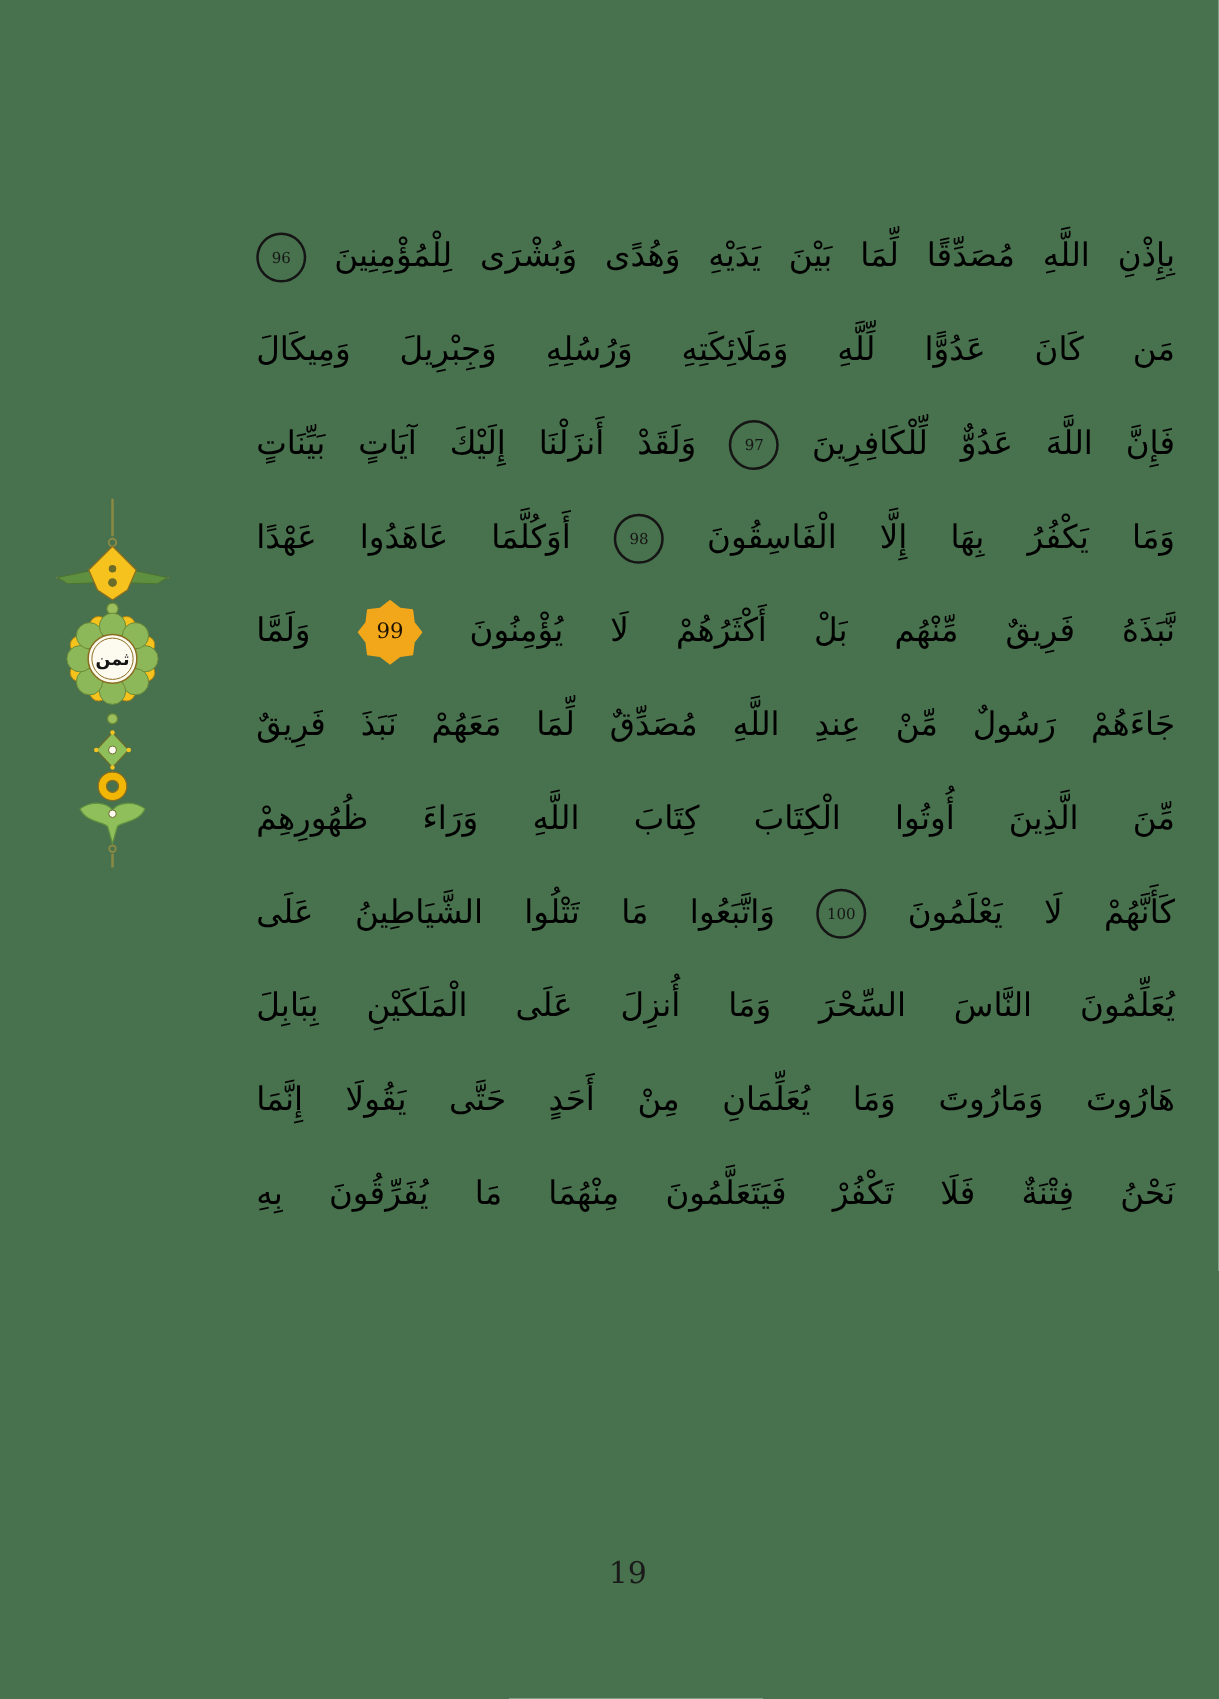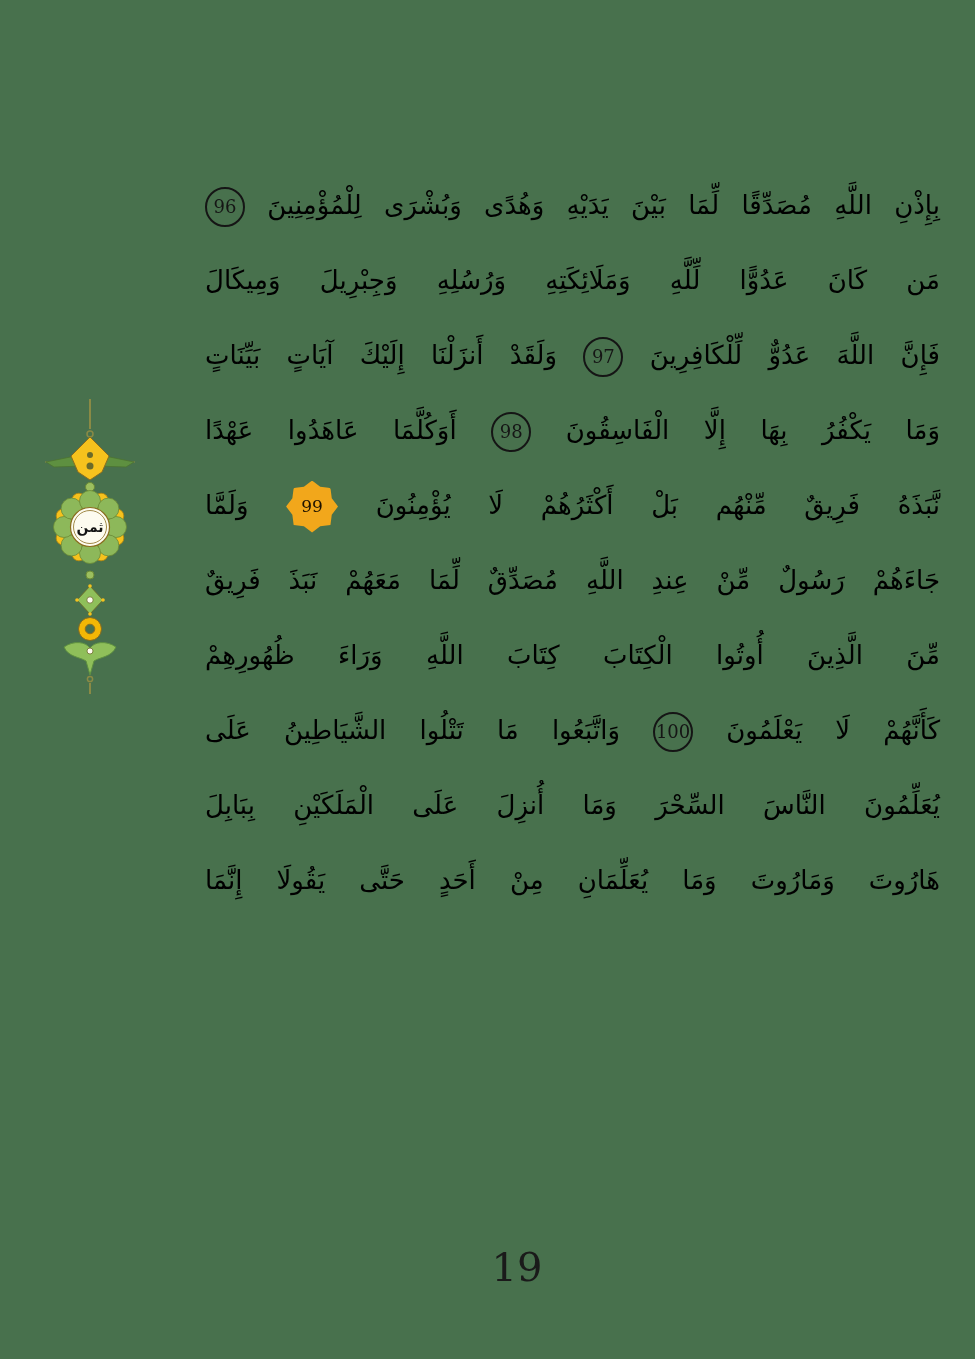--- a/index.html
+++ b/index.html
@@ -31,21 +31,21 @@
   .marker {
     display: inline-flex;
     align-items: center;
     justify-content: center;
     width: 40px;
     height: 40px;
     box-sizing: border-box;
     border: 2.5px solid #151515;
     border-radius: 50%;
     font-family: "DejaVu Serif", serif;
-    font-size: 18px;
+    font-size: 12px;
     line-height: 1;
     color: #151515;
     vertical-align: middle;
     background: transparent;
   }
   .marker.gold {
     width: 52px;
     height: 52px;
     border: none;
     background: #F2A71B;
@@ -57,23 +57,23 @@
       50% 100%, 34.3% 87.9%, 14.6% 85.4%, 12.1% 65.7%,
       0% 50%, 12.1% 34.3%, 14.6% 14.6%, 34.3% 12.1%,
       50% 0%, 65.7% 12.1%, 85.4% 14.6%, 87.9% 34.3%
     );
   }
   .page-number {
     position: absolute;
     top: 1244px;
     left: 487px;
     width: 60px;
-    text-align: center;
+    text-align: left;
     font-family: "DejaVu Serif", serif;
-    font-size: 40px;
+    font-size: 24px;
     color: #1a1a1a;
   }
   .ornament {
     position: absolute;
     left: 40px;
     top: 395px;
   }
   .thumn-label {
     font-family: "DejaVu Sans", sans-serif;
     font-size: 14px;
@@ -148,17 +148,18 @@
       <div class="line"><span class="ayah-text">بِإِذْنِ اللَّهِ مُصَدِّقًا لِّمَا بَيْنَ يَدَيْهِ وَهُدًى وَبُشْرَى لِلْمُؤْمِنِينَ</span> <span class="marker">96</span></div>
       <div class="line"><span class="ayah-text">مَن كَانَ عَدُوًّا لِّلَّهِ وَمَلَائِكَتِهِ وَرُسُلِهِ وَجِبْرِيلَ وَمِيكَالَ</span></div>
       <div class="line"><span class="ayah-text">فَإِنَّ اللَّهَ عَدُوٌّ لِّلْكَافِرِينَ</span> <span class="marker">97</span> <span class="ayah-text">وَلَقَدْ أَنزَلْنَا إِلَيْكَ آيَاتٍ بَيِّنَاتٍ</span></div>
       <div class="line"><span class="ayah-text">وَمَا يَكْفُرُ بِهَا إِلَّا الْفَاسِقُونَ</span> <span class="marker">98</span> <span class="ayah-text">أَوَكُلَّمَا عَاهَدُوا عَهْدًا</span></div>
       <div class="line"><span class="ayah-text">نَّبَذَهُ فَرِيقٌ مِّنْهُم بَلْ أَكْثَرُهُمْ لَا يُؤْمِنُونَ</span> <span class="marker gold">99</span> <span class="ayah-text">وَلَمَّا</span></div>
       <div class="line"><span class="ayah-text">جَاءَهُمْ رَسُولٌ مِّنْ عِندِ اللَّهِ مُصَدِّقٌ لِّمَا مَعَهُمْ نَبَذَ فَرِيقٌ</span></div>
       <div class="line"><span class="ayah-text">مِّنَ الَّذِينَ أُوتُوا الْكِتَابَ كِتَابَ اللَّهِ وَرَاءَ ظُهُورِهِمْ</span></div>
       <div class="line"><span class="ayah-text">كَأَنَّهُمْ لَا يَعْلَمُونَ</span> <span class="marker">100</span> <span class="ayah-text">وَاتَّبَعُوا مَا تَتْلُوا الشَّيَاطِينُ عَلَى</span></div>
       <div class="line"><span class="ayah-text">يُعَلِّمُونَ النَّاسَ السِّحْرَ وَمَا أُنزِلَ عَلَى الْمَلَكَيْنِ بِبَابِلَ</span></div>
       <div class="line"><span class="ayah-text">هَارُوتَ وَمَارُوتَ وَمَا يُعَلِّمَانِ مِنْ أَحَدٍ حَتَّى يَقُولَا إِنَّمَا</span></div>
+      <div class="line"><span class="ayah-text">نَحْنُ فِتْنَةٌ فَلَا تَكْفُرْ فَيَتَعَلَّمُونَ مِنْهُمَا مَا يُفَرِّقُونَ بِهِ</span></div>
     </div>
 
   <div class="page-number">19</div>
 
 </div>
 
 </body></html>

